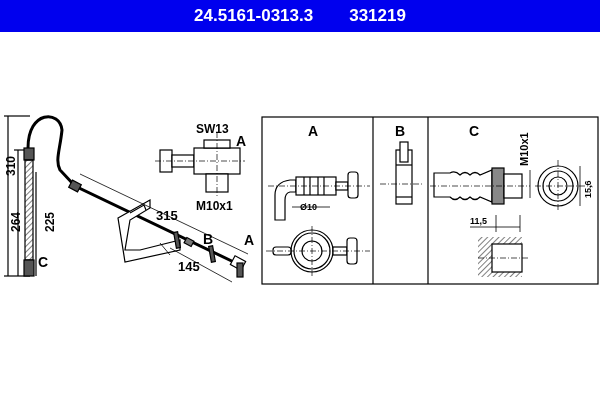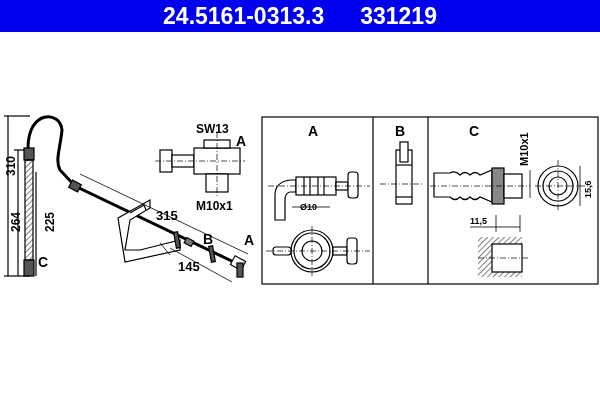--- a/index.html
+++ b/index.html
@@ -1,18 +1,18 @@
 <!DOCTYPE html>
 <html><head>
 <meta charset="utf-8">
 <style>
   html, body { margin:0; padding:0; background:#ffffff; }
   body { width:600px; height:400px; position:relative; overflow:hidden; font-family:"Liberation Sans", sans-serif; }
   .header { position:absolute; left:0; top:0; width:600px; height:32px; background:#0000ee; }
-  .title { position:absolute; top:0; left:0; width:600px; height:32px; text-align:center; color:#fff; font-weight:bold; font-size:23px; line-height:32px; letter-spacing:0px; }
+  .title { position:absolute; top:0; left:0; width:600px; height:32px; text-align:center; color:#fff; font-weight:bold; font-size:17px; line-height:32px; letter-spacing:0px; }
   .title span { display:inline-block; }
   .title .gap { width:36px; }
   svg { position:absolute; left:0; top:0; }
   .lbl { font-family:"Liberation Sans", sans-serif; font-weight:bold; fill:#000; }
 </style>
 </head>
 <body>
 
 <div class="header"></div>
 <div class="title">

